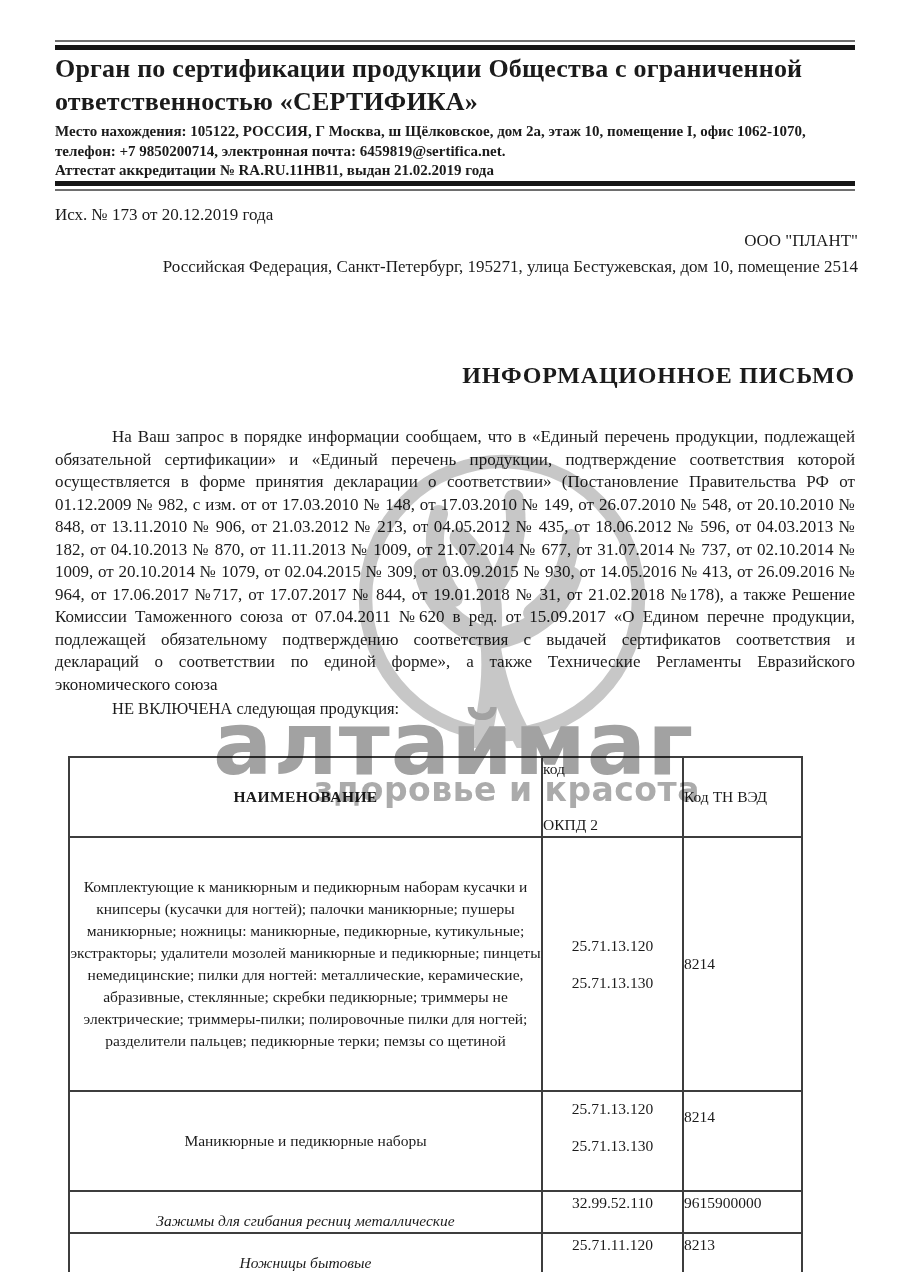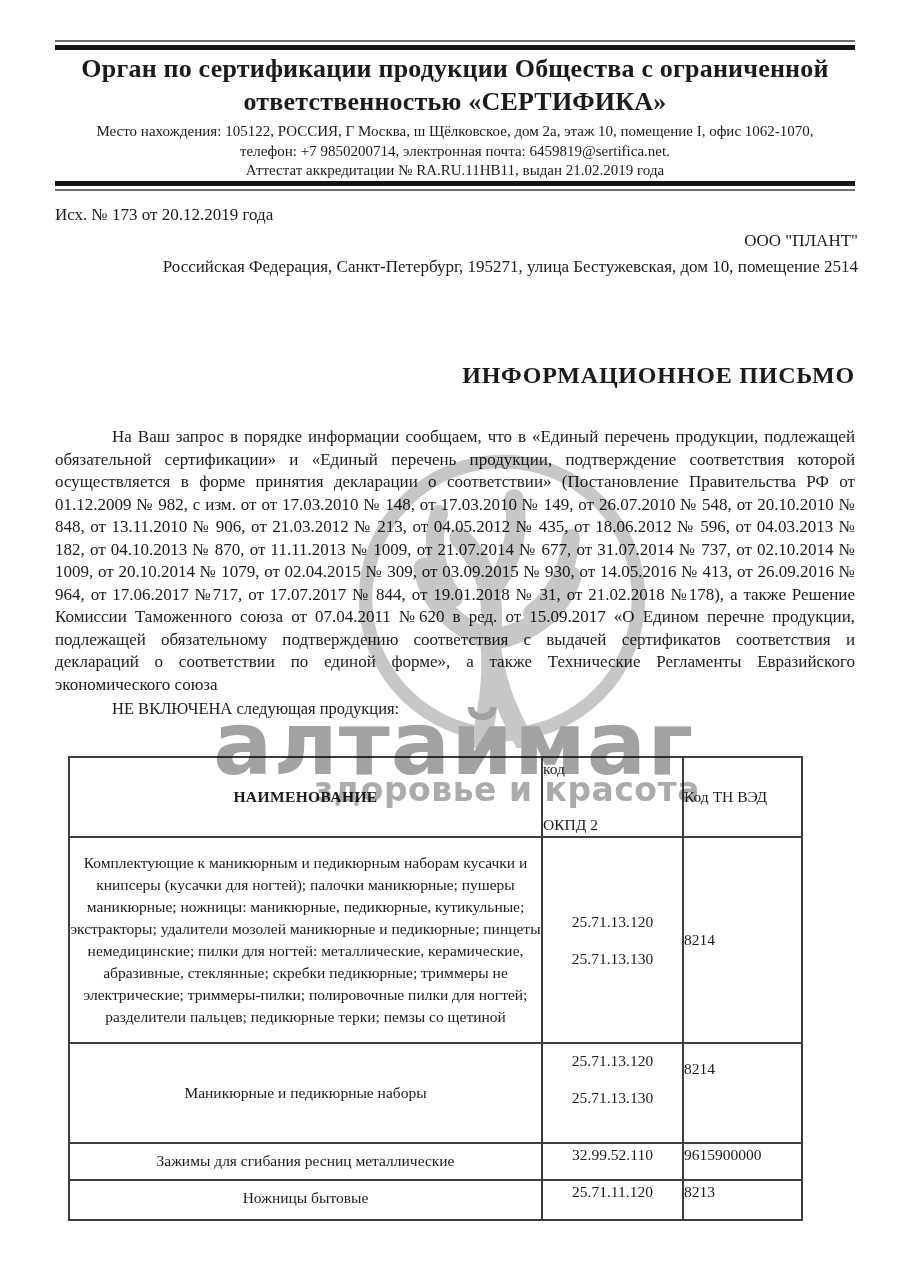--- a/index.html
+++ b/index.html
@@ -12,26 +12,26 @@
     color:#1b1b1b;
     overflow:hidden;
   }
   .abs{position:absolute;}
 
   
   .rule-thin{height:0;border-top:2px solid #6e6e6e;}
   .rule-thick{height:5px;background:#151515;}
 
   
-  .letterhead{left:55px;width:800px;top:52px;text-align:center;z-index:2;}
+  .letterhead{left:55px;width:800px;top:52px;z-index:2;}
   .org-name{
     font-size:26px;font-weight:bold;line-height:33px;letter-spacing:.2px;
     margin:0 0 4px 0;
   }
-  .lh-line{font-size:15px;line-height:19.5px;}
+  .lh-line{font-size:15px;line-height:19.5px;font-weight:bold;}
 
   .outgoing{left:55px;top:205px;font-size:17px;z-index:2;}
 
   .recipient{left:55px;width:803px;top:228px;text-align:right;font-size:17px;line-height:25.5px;z-index:2;}
 
   .letter-title{left:55px;width:800px;top:362px;text-align:right;
     font-size:24px;font-weight:bold;letter-spacing:.8px;z-index:2;}
 
   .body-par{
     left:55px;width:800px;top:426px;
@@ -54,21 +54,21 @@
   .hdr-name{font-weight:bold;letter-spacing:.4px;text-align:center;}
   .hdr-okpd{vertical-align:top;padding:2px 2px;}
   .hdr-okpd .okpd-top{display:block;}
   .hdr-okpd .okpd-bottom{display:block;margin-top:34px;}
   .hdr-tnved{padding-left:16px;vertical-align:top;padding-top:16px;}
   .code-line{display:block;}
   .gap15{margin-top:15px;}
   .row2 .col-okpd,.row2 .col-tnved{vertical-align:top;padding-top:6px;}
   .row2 .col-tnved{padding-top:14px;}
   .row-small td{vertical-align:top;}
-  .row-small .col-name{padding-top:6px;}
+  .row-small .col-name{padding-top:18px;font-style:italic;}
   .row-small .col-okpd,.row-small .col-tnved{}
 
   
   .wm-layer{left:0;top:0;width:900px;height:1272px;z-index:5;pointer-events:none;
     mix-blend-mode:multiply;}
   .wm-emblem{position:absolute;left:352px;top:448px;width:300px;height:300px;opacity:.55;}
   .wm-brand{
     position:absolute;left:213px;top:700px;width:480px;
     font-family:"DejaVu Sans","Liberation Sans",sans-serif;
     font-weight:bold;font-size:88px;line-height:88px;letter-spacing:1px;
@@ -121,21 +121,21 @@
     <tbody>
       <tr style="height:73px;">
         <td class="hdr-name">НАИМЕНОВАНИЕ</td>
         <td class="hdr-okpd">
           <span class="okpd-top">код</span>
           <span class="okpd-bottom">ОКПД 2</span>
         </td>
         <td class="hdr-tnved">Код ТН ВЭД</td>
       </tr>
 
-      <tr style="height:206px;">
+      <tr style="height:254px;">
         <td class="col-name">Комплектующие к маникюрным и педикюрным наборам кусачки и книпсеры (кусачки для ногтей); палочки маникюрные; пушеры маникюрные; ножницы: маникюрные, педикюрные, кутикульные; экстракторы; удалители мозолей маникюрные и педикюрные; пинцеты немедицинские; пилки для ногтей: металлические, керамические, абразивные, стеклянные; скребки педикюрные; триммеры не электрические; триммеры-пилки; полировочные пилки для ногтей; разделители пальцев; педикюрные терки; пемзы со щетиной</td>
         <td class="col-okpd">
           <span class="code-line">25.71.13.120</span>
           <span class="code-line gap15">25.71.13.130</span>
         </td>
         <td class="col-tnved">8214</td>
       </tr>
 
       <tr class="row2" style="height:100px;">
         <td class="col-name">Маникюрные и педикюрные наборы</td>

